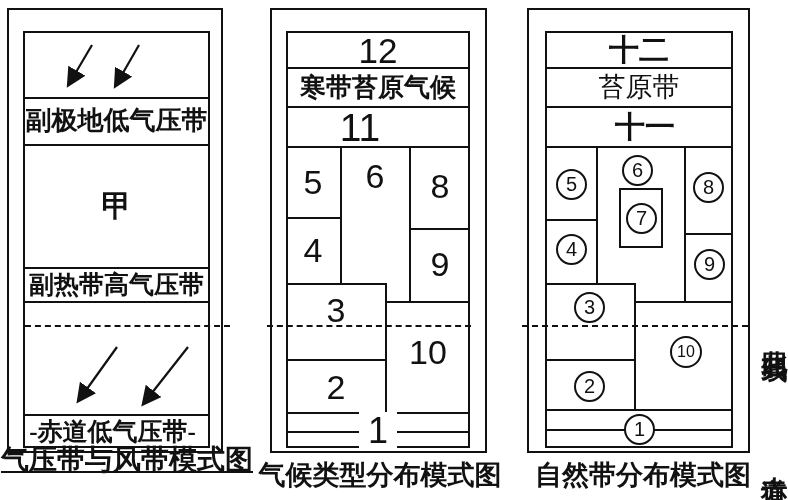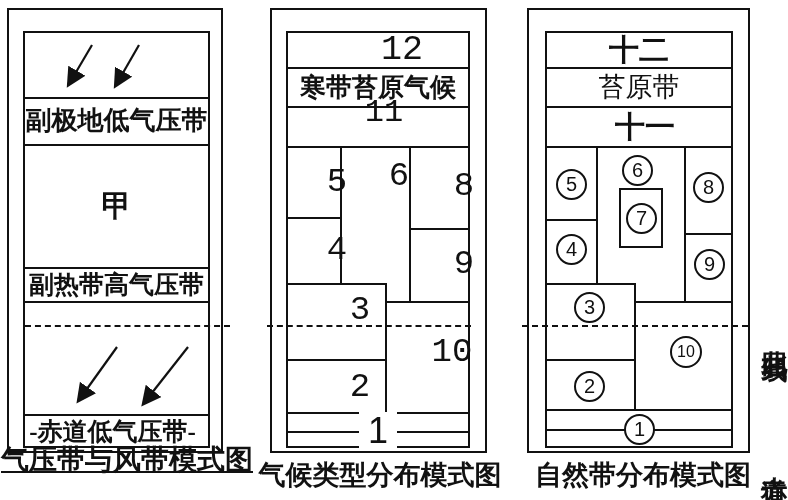--- a/index.html
+++ b/index.html
@@ -8,21 +8,21 @@
     font-family:"Liberation Serif","DejaVu Serif",serif; color:#111;
     overflow:hidden;
   }
   .box  { position:absolute; border:2px solid #111; box-sizing:border-box; }
   .hl   { position:absolute; height:2px; background:#111; }
   .vl   { position:absolute; width:2px; background:#111; }
   .dash { position:absolute; height:0; border-top:2px dashed #111; }
   .lbl  { position:absolute; display:flex; align-items:center; justify-content:center;
           text-align:center; white-space:nowrap; line-height:1; }
   .cjk  { font-family:"Liberation Serif","DejaVu Serif",serif; font-weight:bold; }
-  .num  { font-family:Liberation Mono, monospace; font-weight:400;padding-left:24px; }
+  .num  { font-family:Liberation Sans, sans-serif; font-weight:400; }
   .circ { position:absolute; box-sizing:border-box; border:2px solid #111; border-radius:50%;
           display:flex; align-items:center; justify-content:center; background:#fff;
           font-family:"Liberation Sans","DejaVu Sans",sans-serif; }
   .eqnum{ position:absolute; background:#fff; display:flex; align-items:center;
           justify-content:center; font-family:"Liberation Sans","DejaVu Sans",sans-serif; }
   .vtext{ position:absolute; writing-mode:vertical-rl; text-orientation:upright;
           font-weight:bold; line-height:1; letter-spacing:2px; text-align:center; }
   .cap  { position:absolute; text-align:center; font-weight:bold; line-height:1.2; }
   svg.arrows { position:absolute; left:0; top:0; pointer-events:none; }
 </style>
@@ -61,21 +61,21 @@
   <div class="vl" style="left:385px;top:283px;height:131px;"></div>
   <div class="hl" style="left:385px;top:301px;width:85px;"></div>
   <div class="hl" style="left:286px;top:359px;width:101px;"></div>
   <div class="hl" style="left:286px;top:412px;width:184px;"></div>
   <div class="hl" style="left:286px;top:431px;width:184px;"></div>
 
   <div class="dash" style="left:267px;top:325px;width:204px;"></div>
 
   <div class="lbl num" style="left:286px;top:33px;width:184px;height:34px;font-size:35px;">12</div>
   <div class="lbl cjk" style="left:286px;top:69px;width:184px;height:37px;font-size:26px;font-weight:600;">寒带苔原气候</div>
-  <div class="lbl num" style="left:286px;top:94px;width:148px;height:38px;font-size:32px;">11</div>
+  <div class="lbl num" style="left:286px;top:108px;width:148px;height:38px;font-size:39px;">11</div>
 
   <div class="lbl num" style="left:291px;top:160px;width:44px;height:44px;font-size:34px;">5</div>
   <div class="lbl num" style="left:353px;top:154px;width:44px;height:44px;font-size:34px;">6</div>
   <div class="lbl num" style="left:418px;top:164px;width:44px;height:44px;font-size:34px;">8</div>
   <div class="lbl num" style="left:291px;top:228px;width:44px;height:44px;font-size:34px;">4</div>
   <div class="lbl num" style="left:418px;top:242px;width:44px;height:44px;font-size:34px;">9</div>
   <div class="lbl num" style="left:314px;top:288px;width:44px;height:44px;font-size:34px;">3</div>
   <div class="lbl num" style="left:400px;top:330px;width:56px;height:44px;font-size:34px;">10</div>
   <div class="lbl num" style="left:314px;top:365px;width:44px;height:44px;font-size:34px;">2</div>
   <div class="eqnum" style="left:359px;top:412px;width:38px;height:38px;font-size:36px;">1</div>

